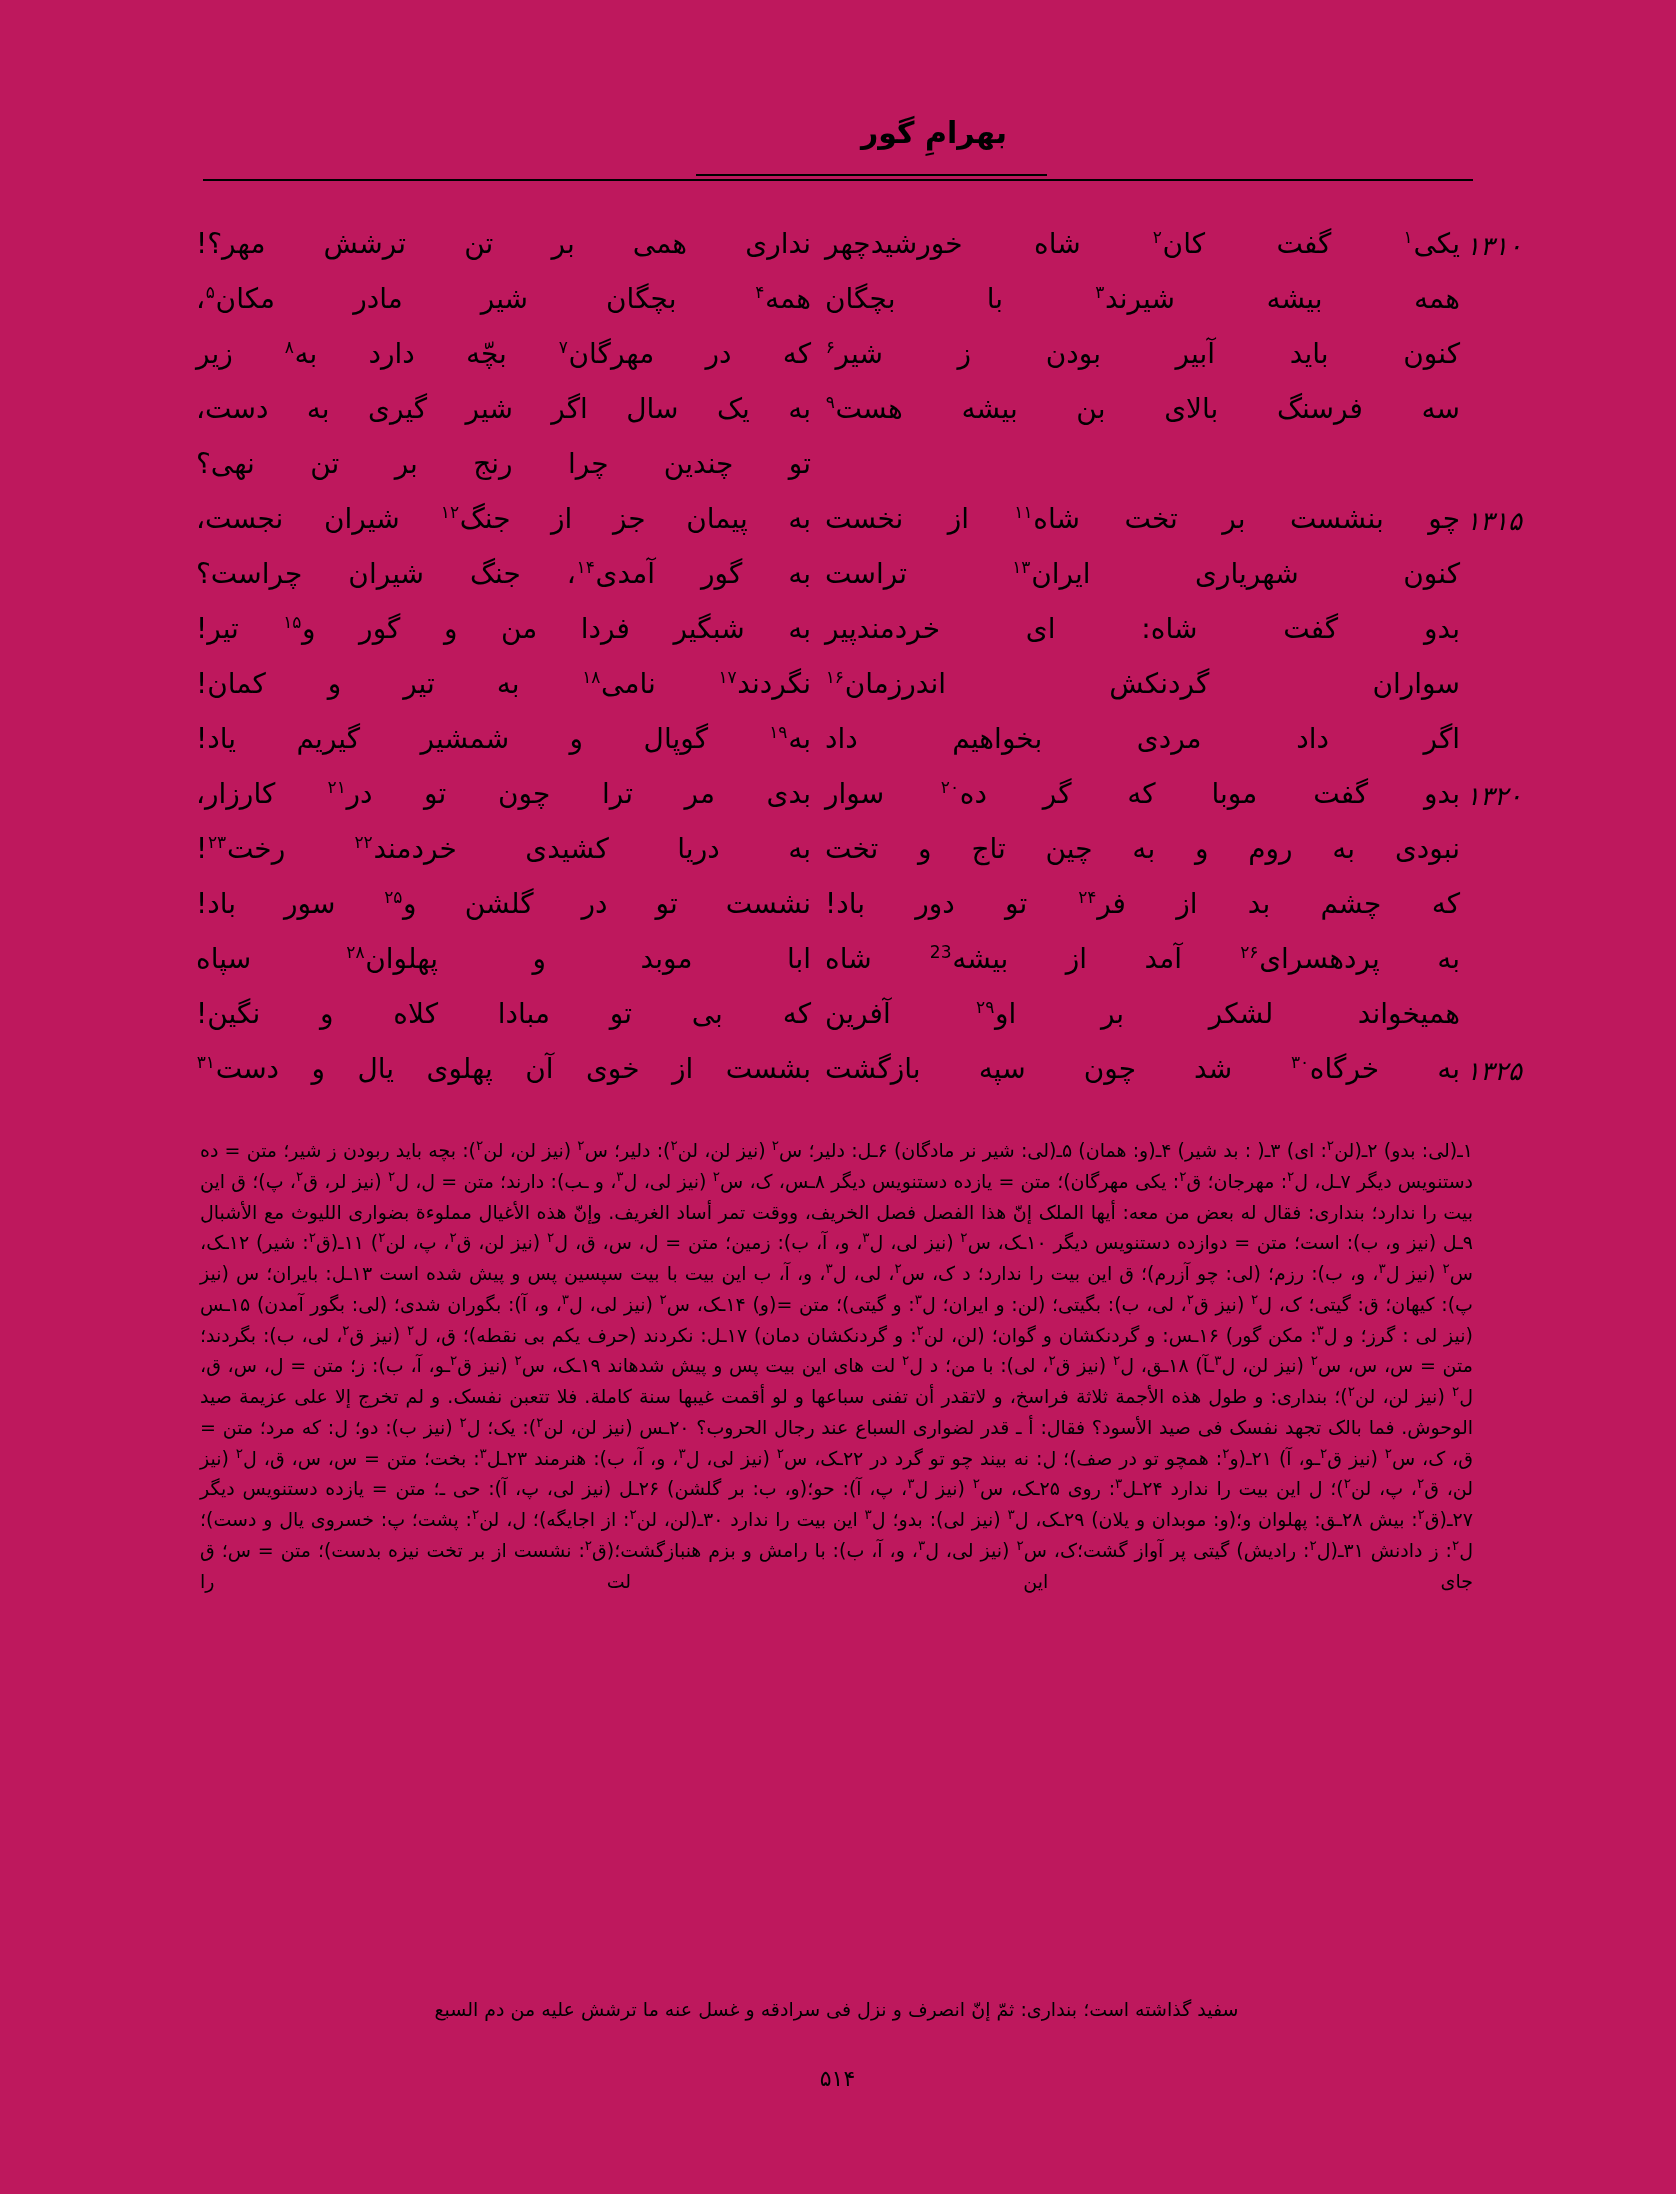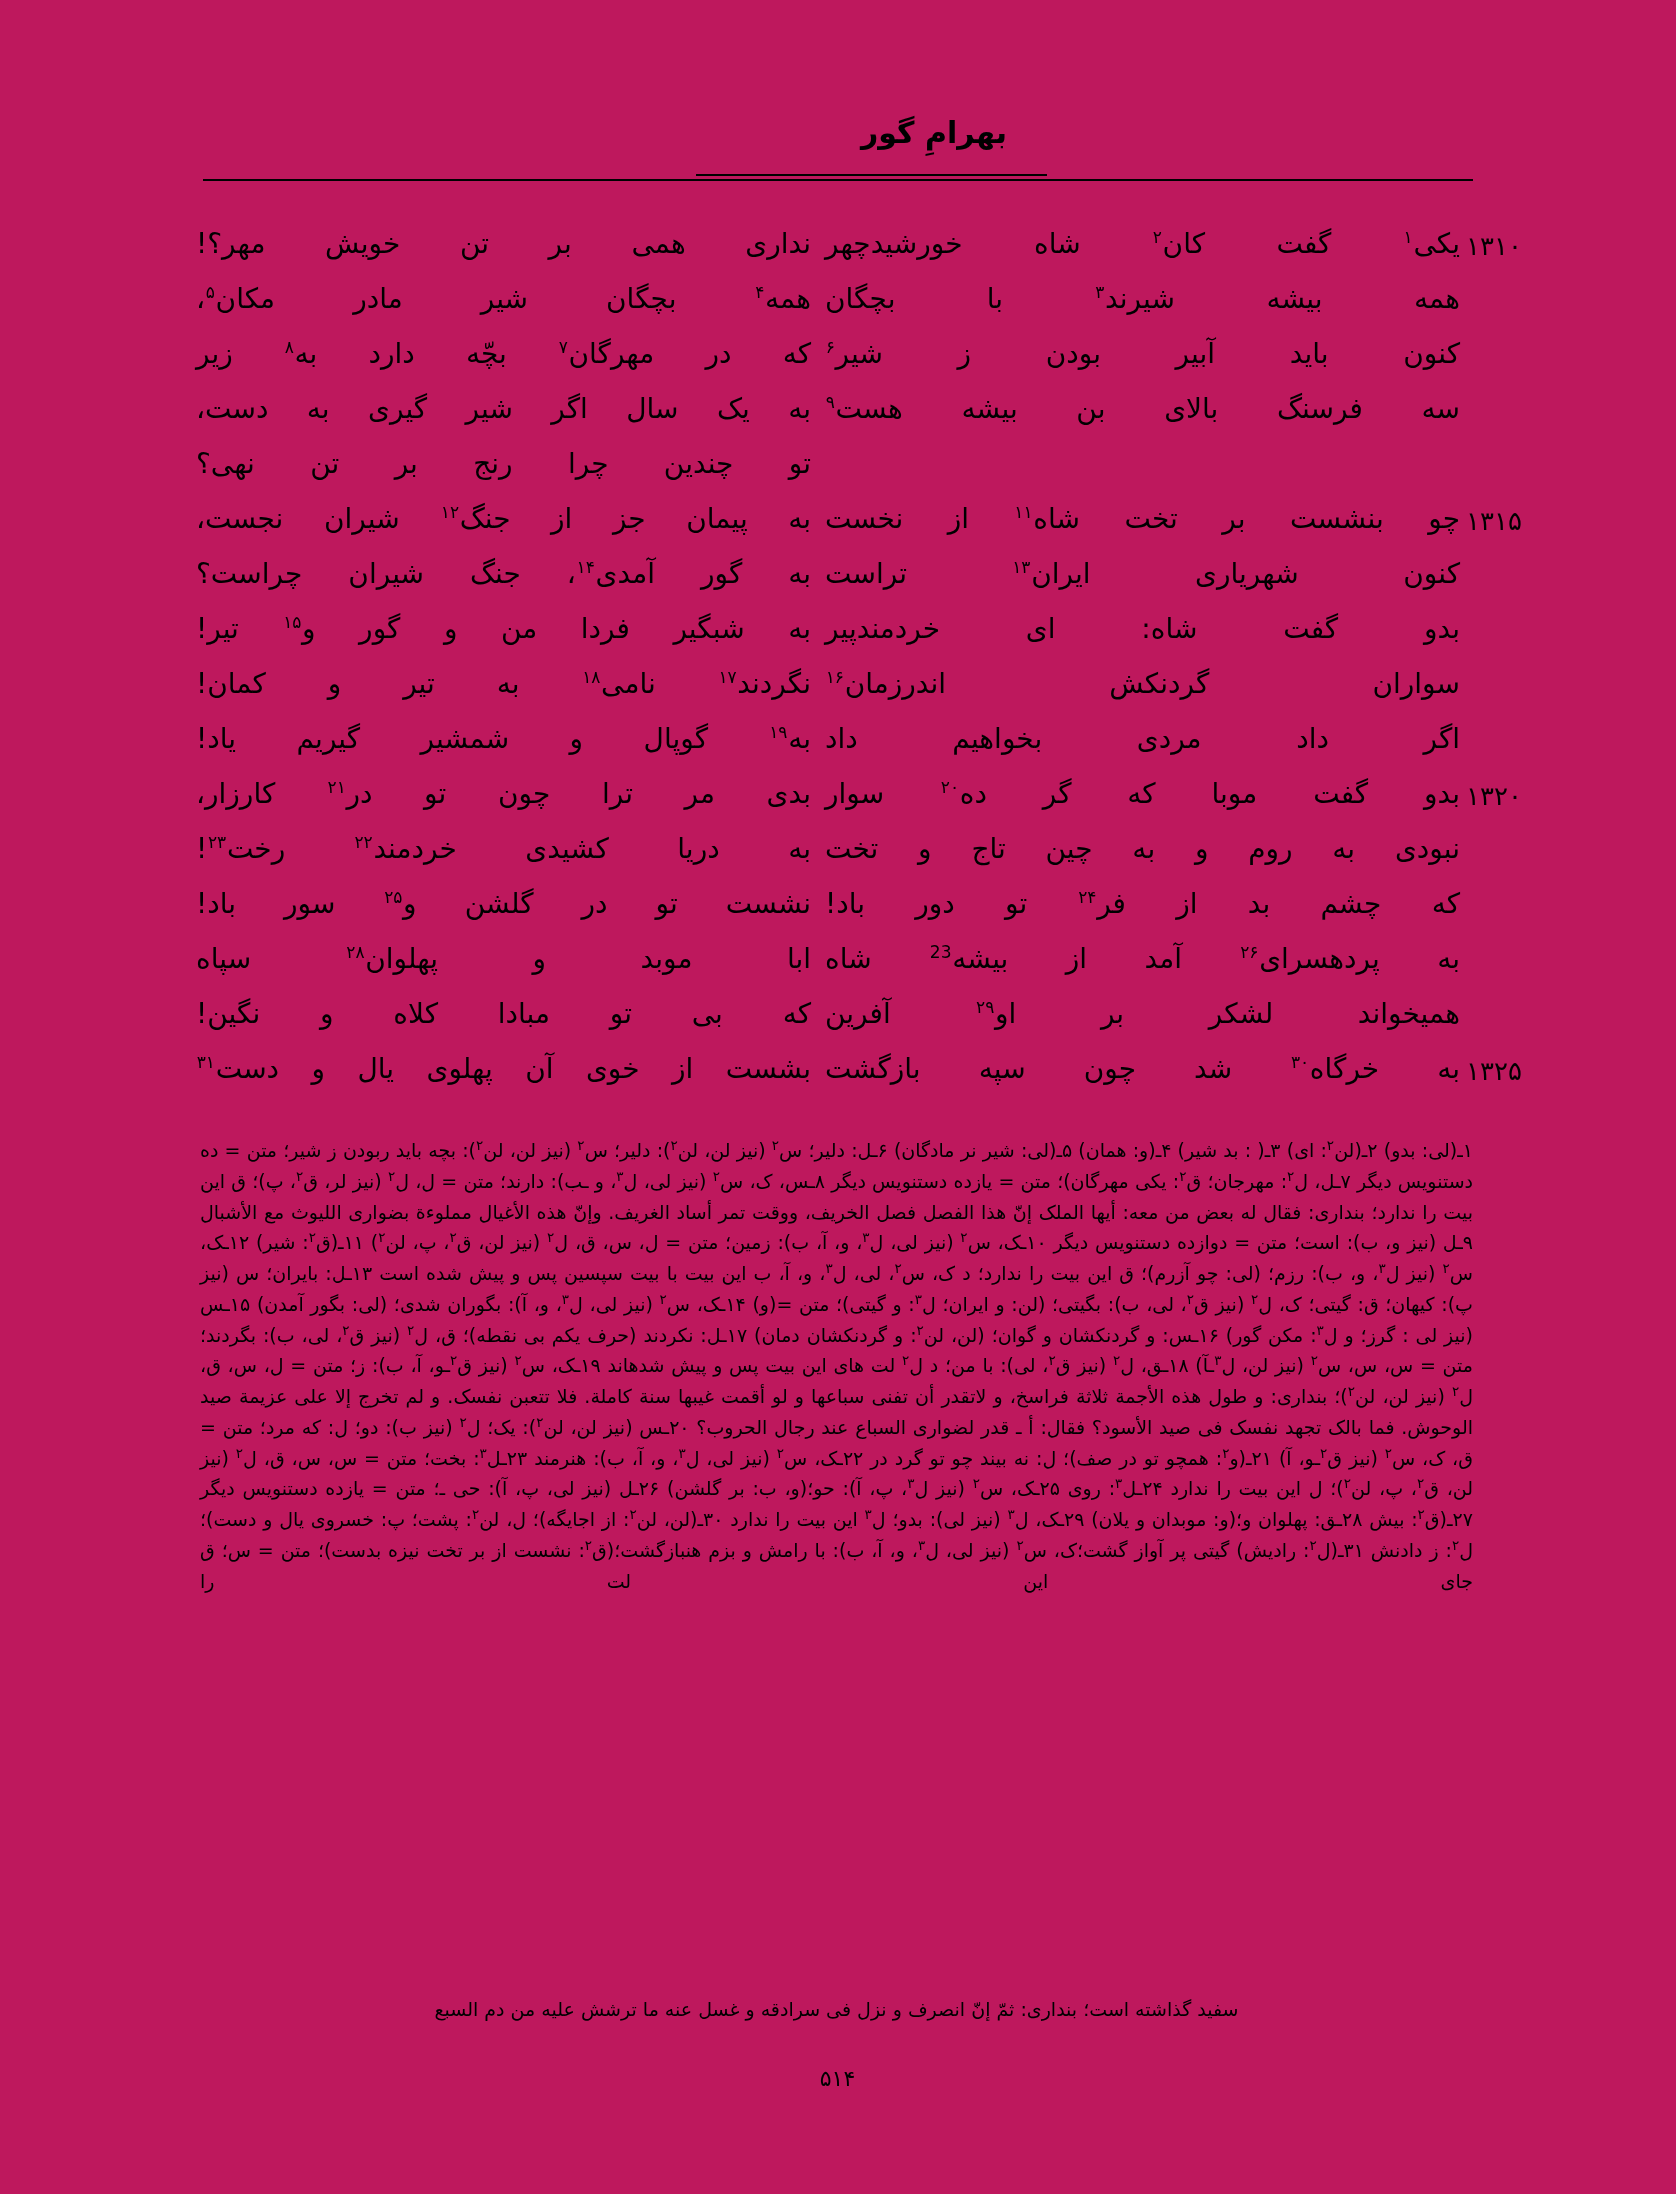--- a/index.html
+++ b/index.html
@@ -97,20 +97,21 @@
   }
   .vnum {
     position: absolute;
     right: -80px;
     top: 1.4px;
     font-size: 26px;
     width: 74px;
     text-align: left;
     direction: rtl;
     white-space: nowrap;
+    font-style: italic;
   }
   sup.fn {
     font-size: 17px;
     vertical-align: super;
     line-height: 0;
     margin: 0 0.7px;
   }
 
   
   #notes {
@@ -167,21 +168,21 @@
     <div id="header-rule-short"></div>
   </div>
 
   <div id="verse-block">
       <div class="couplet">
         <span class="vnum">۱۳۱۰</span>
         <div class="hemistich hemi-right">
           <span class="hemi-inner">یکی<sup class="fn">۱</sup> گفت کان<sup class="fn">۲</sup> شاه خورشیدچهر</span>
         </div>
         <div class="hemistich hemi-left">
-          <span class="hemi-inner">نداری همی بر تن خویش مهر؟!</span>
+          <span class="hemi-inner">نداری همی بر تن ترشش مهر؟!</span>
         </div>
       </div>
       <div class="couplet">
         <div class="hemistich hemi-right">
           <span class="hemi-inner">همه بیشه شیرند<sup class="fn">۳</sup> با بچگان</span>
         </div>
         <div class="hemistich hemi-left">
           <span class="hemi-inner">همه<sup class="fn">۴</sup> بچگان شیر مادر مکان<sup class="fn">۵</sup>،</span>
         </div>
       </div>

